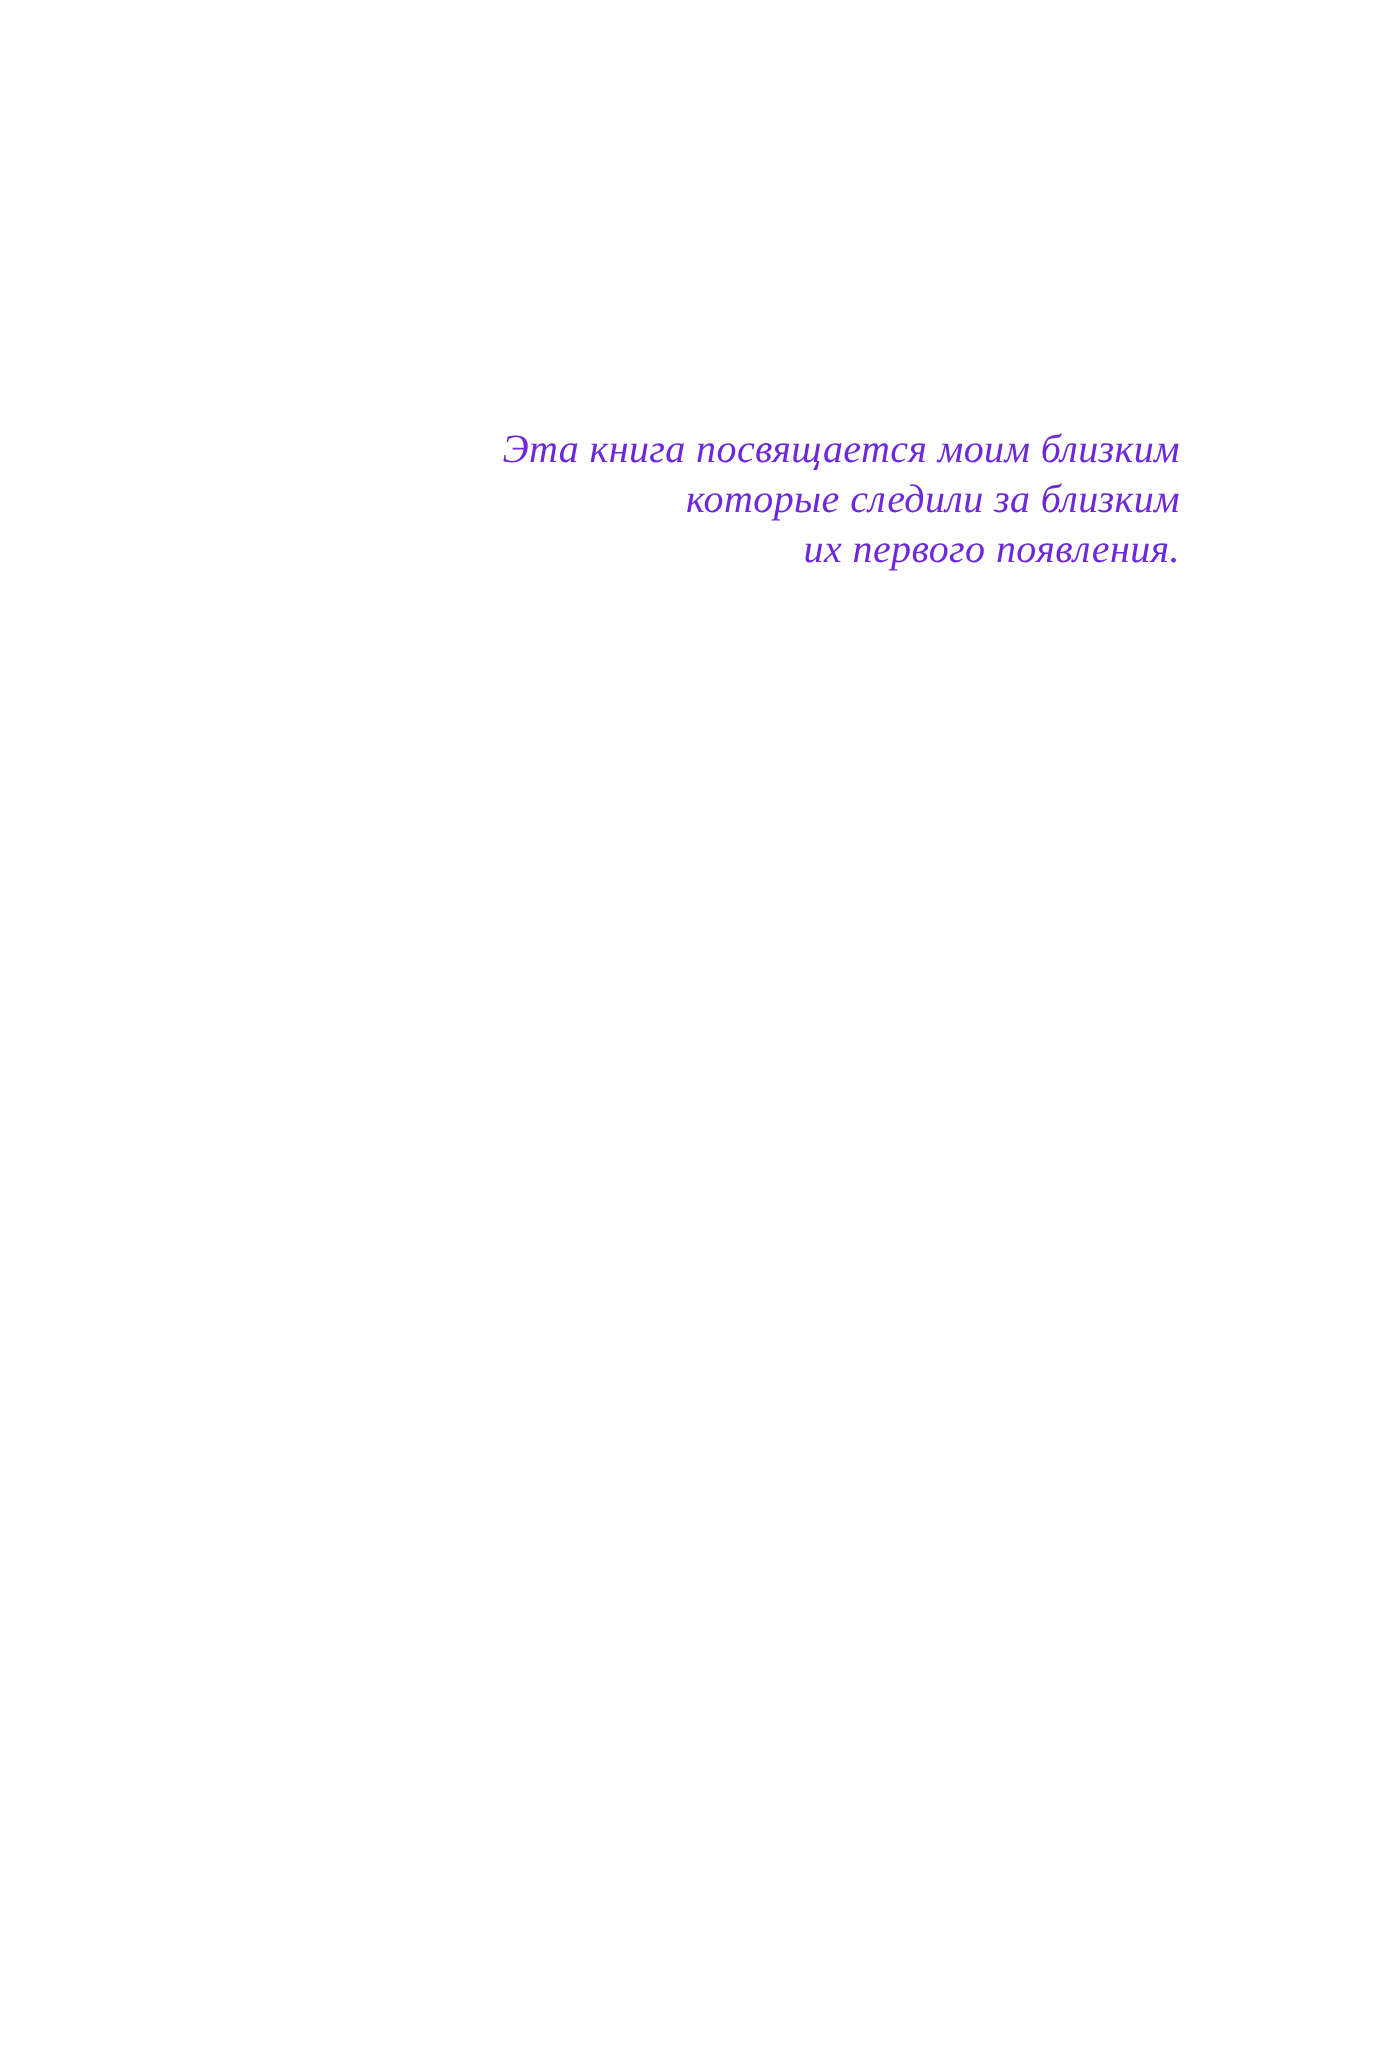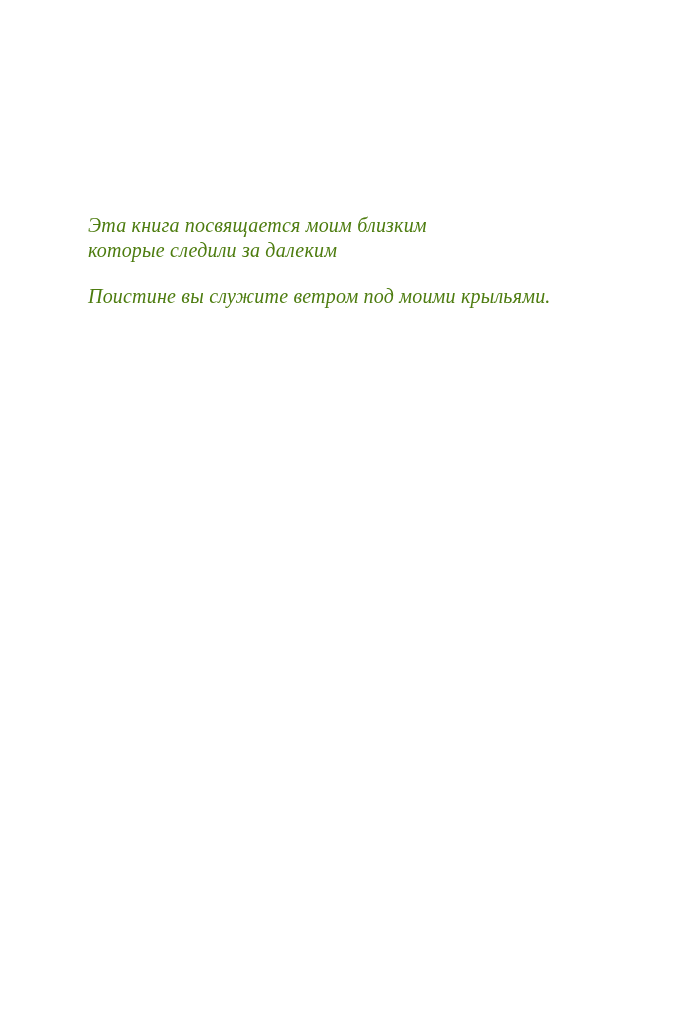--- a/index.html
+++ b/index.html
@@ -13,36 +13,37 @@
     height: 1034px;
     background: #ffffff;
     overflow: hidden;
     font-family: "Liberation Serif", serif;
   }
   .dedication {
     position: absolute;
     top: 213px;
     left: 88px;
     right: 101px;
+    text-align: right;
     font-style: italic;
     font-size: 20px;
     line-height: 25px;
-    color: #4d7c0f;
+    color: #6d28d9;
     letter-spacing: 0.2px;
   }
   .dedication p {
     margin: 0;
     padding: 0;
   }
   .dedication p.closing {
     margin-top: 21px;
   }
 </style>
 </head>
 <body>
 
 <div class="page">
   <div class="dedication">
     <p>Эта книга посвящается моим близким</p>
-    <p>которые следили за далеким</p>
-    <p class="closing">Поистине вы служите ветром под моими крыльями.</p>
+    <p>которые следили за близким</p>
+    <p>их первого появления.</p>
   </div>
 </div>
 
 </body></html>

